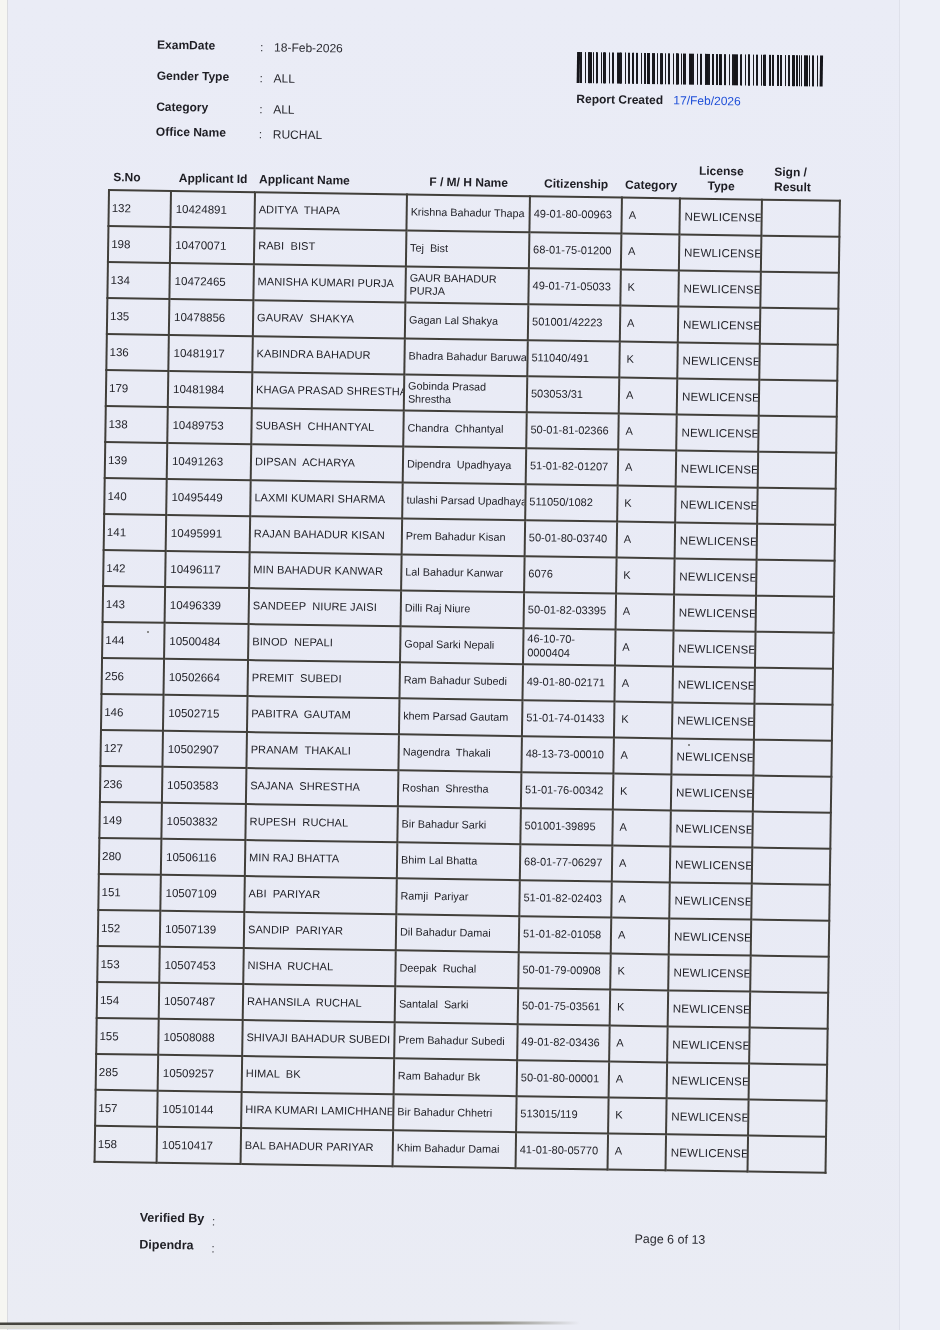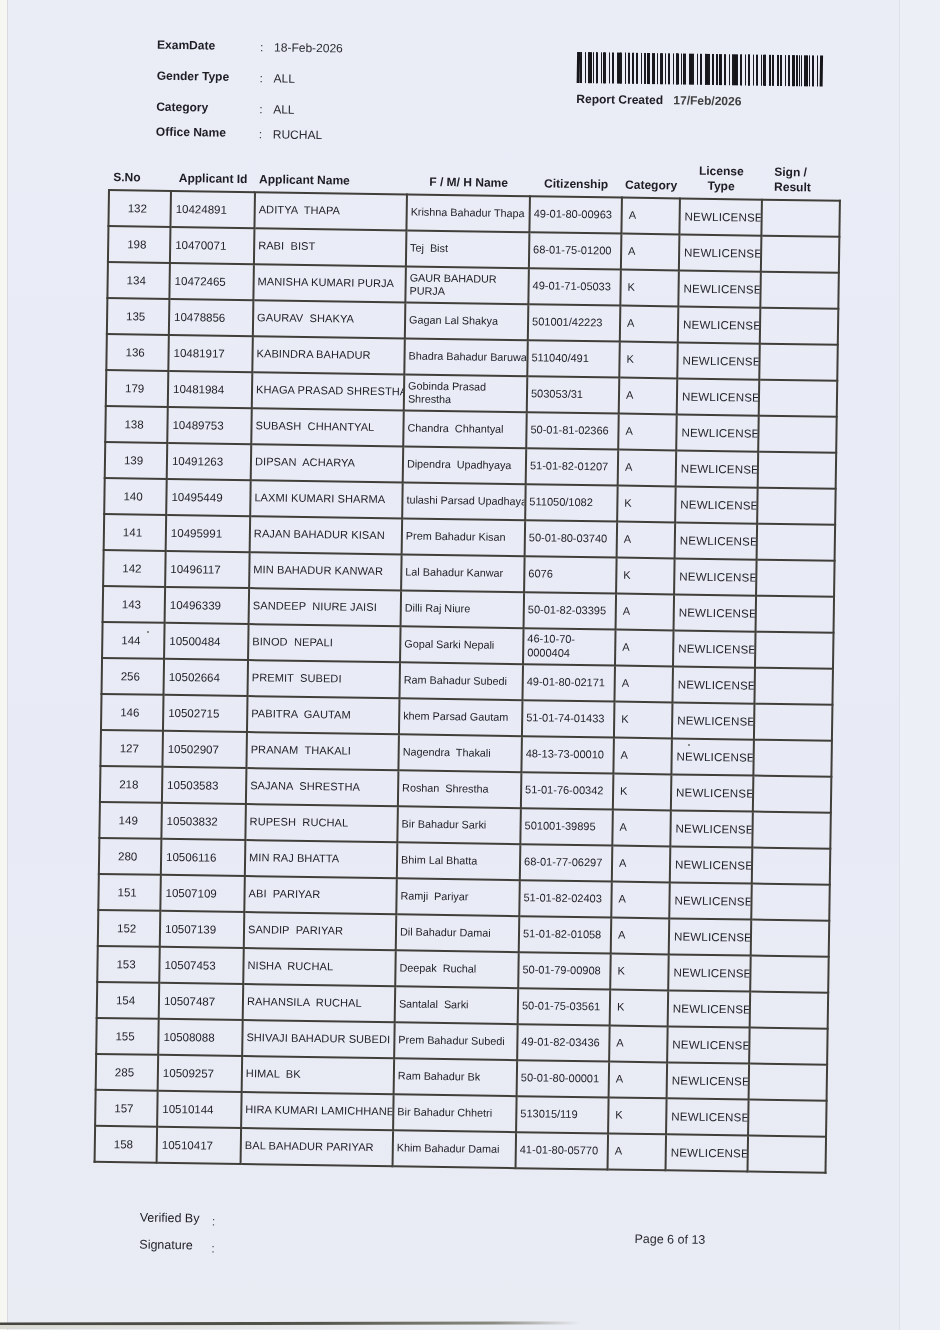--- a/index.html
+++ b/index.html
@@ -31,41 +31,41 @@
   .meta-colon{position:absolute;left:103px;top:1px;color:#3a3a40;}
   .meta-value{position:absolute;left:117px;top:1px;white-space:nowrap;color:#2a2a30;}
 
   #barcode{position:absolute;left:575px;top:45px;width:240px;height:31px;
     background-image:
       repeating-linear-gradient(90deg,#1a1a20 0 2px,transparent 2px 5px,#1a1a20 5px 6px,transparent 6px 8px),
       repeating-linear-gradient(90deg,transparent 0 9px,#15151a 9px 12px,transparent 12px 16px,#15151a 16px 17px,transparent 17px 23px,#15151a 23px 25px,transparent 25px 29px);
     border-left:3px solid #15151a;border-right:3px solid #15151a;}
   #report-created{position:absolute;left:575px;top:85px;font-size:12px;}
   #report-created .lbl{font-weight:bold;color:#1e1e24;}
-  #report-created .val{position:absolute;left:97px;top:0;white-space:nowrap;color:#404040;font-weight:bold;}
+  #report-created .val{position:absolute;left:97px;top:0;white-space:nowrap;color:#1d4ed8;}
 
   
   #grid{position:absolute;left:108px;top:155px;}
   table{border-collapse:collapse;table-layout:fixed;width:731px;}
   thead td{border:none;font-weight:bold;font-size:12px;color:#1d1d23;
     vertical-align:bottom;padding:0 0 4px 0;white-space:pre-line;line-height:1.25;}
   thead td.al{text-align:left;padding-left:4px;}
   thead td.ac{text-align:center;}
   tbody td{border:2px solid #413f3a;height:32px;font-size:11px;color:#232329;
     padding:1px 1px 1px 3px;vertical-align:middle;white-space:pre;overflow:hidden;line-height:1.25;}
-  tbody td.c-sno{font-size:11.5px;padding-left:18px;}
+  tbody td.c-sno{font-size:11.5px;padding-left:2px;}
   tbody td.c-id{font-size:11.5px;padding-left:4px;}
   tbody td.c-name{padding-left:3px;letter-spacing:0.1px;}
   tbody td.c-fmh{font-size:10.8px;padding-left:3px;}
   tbody td.c-cat{padding-left:6px;}
   tbody td.c-lic{font-size:11.5px;padding-left:4px;letter-spacing:0.2px;}
 
   
   .foot-row{position:absolute;left:155px;font-size:12.5px;}
-  .foot-label{font-weight:normal;color:#1e1e24;}
+  .foot-label{font-weight:bold;color:#1e1e24;}
   .foot-colon{position:absolute;left:72px;top:3px;color:#4a4a50;}
   #page-num{position:absolute;left:650px;top:1224px;font-size:12.5px;color:#2a2a30;}
 </style>
 </head>
 <body>
 
 <div id="scan-strip-left"></div>
 <div id="paper"></div>
 <div id="seam-right"></div>
 <div id="paper-right"></div>
@@ -299,21 +299,21 @@
     <td class="c-id">10502907</td>
     <td class="c-name">PRANAM  THAKALI</td>
     <td class="c-fmh">Nagendra  Thakali</td>
     <td class="c-cit">48-13-73-00010</td>
     <td class="c-cat">A</td>
     <td class="c-lic">NEWLICENSE</td>
     <td class="c-sign"></td>
   </tr>
 
   <tr>
-    <td class="c-sno">218</td>
+    <td class="c-sno">236</td>
     <td class="c-id">10503583</td>
     <td class="c-name">SAJANA  SHRESTHA</td>
     <td class="c-fmh">Roshan  Shrestha</td>
     <td class="c-cit">51-01-76-00342</td>
     <td class="c-cat">K</td>
     <td class="c-lic">NEWLICENSE</td>
     <td class="c-sign"></td>
   </tr>
 
   <tr>
@@ -427,21 +427,21 @@
   </tr>
 </tbody>
     </table>
   </div>
 
   <div class="foot-row" style="top:1210px">
     <span class="foot-label">Verified By</span>
     <span class="foot-colon">:</span>
   </div>
   <div class="foot-row" style="top:1237px">
-    <span class="foot-label">Signature</span>
+    <span class="foot-label">Dipendra</span>
     <span class="foot-colon">:</span>
   </div>
   <div id="page-num">Page 6 of 13</div>
 
 </div>
 
 <div id="bottom-edge-dark"></div>
 <div id="bottom-edge-light"></div>
 <div class="speck" style="left:688px;top:744px;width:2px;height:2px"></div>
 <div class="speck" style="left:147px;top:631px;width:2px;height:2px"></div>

